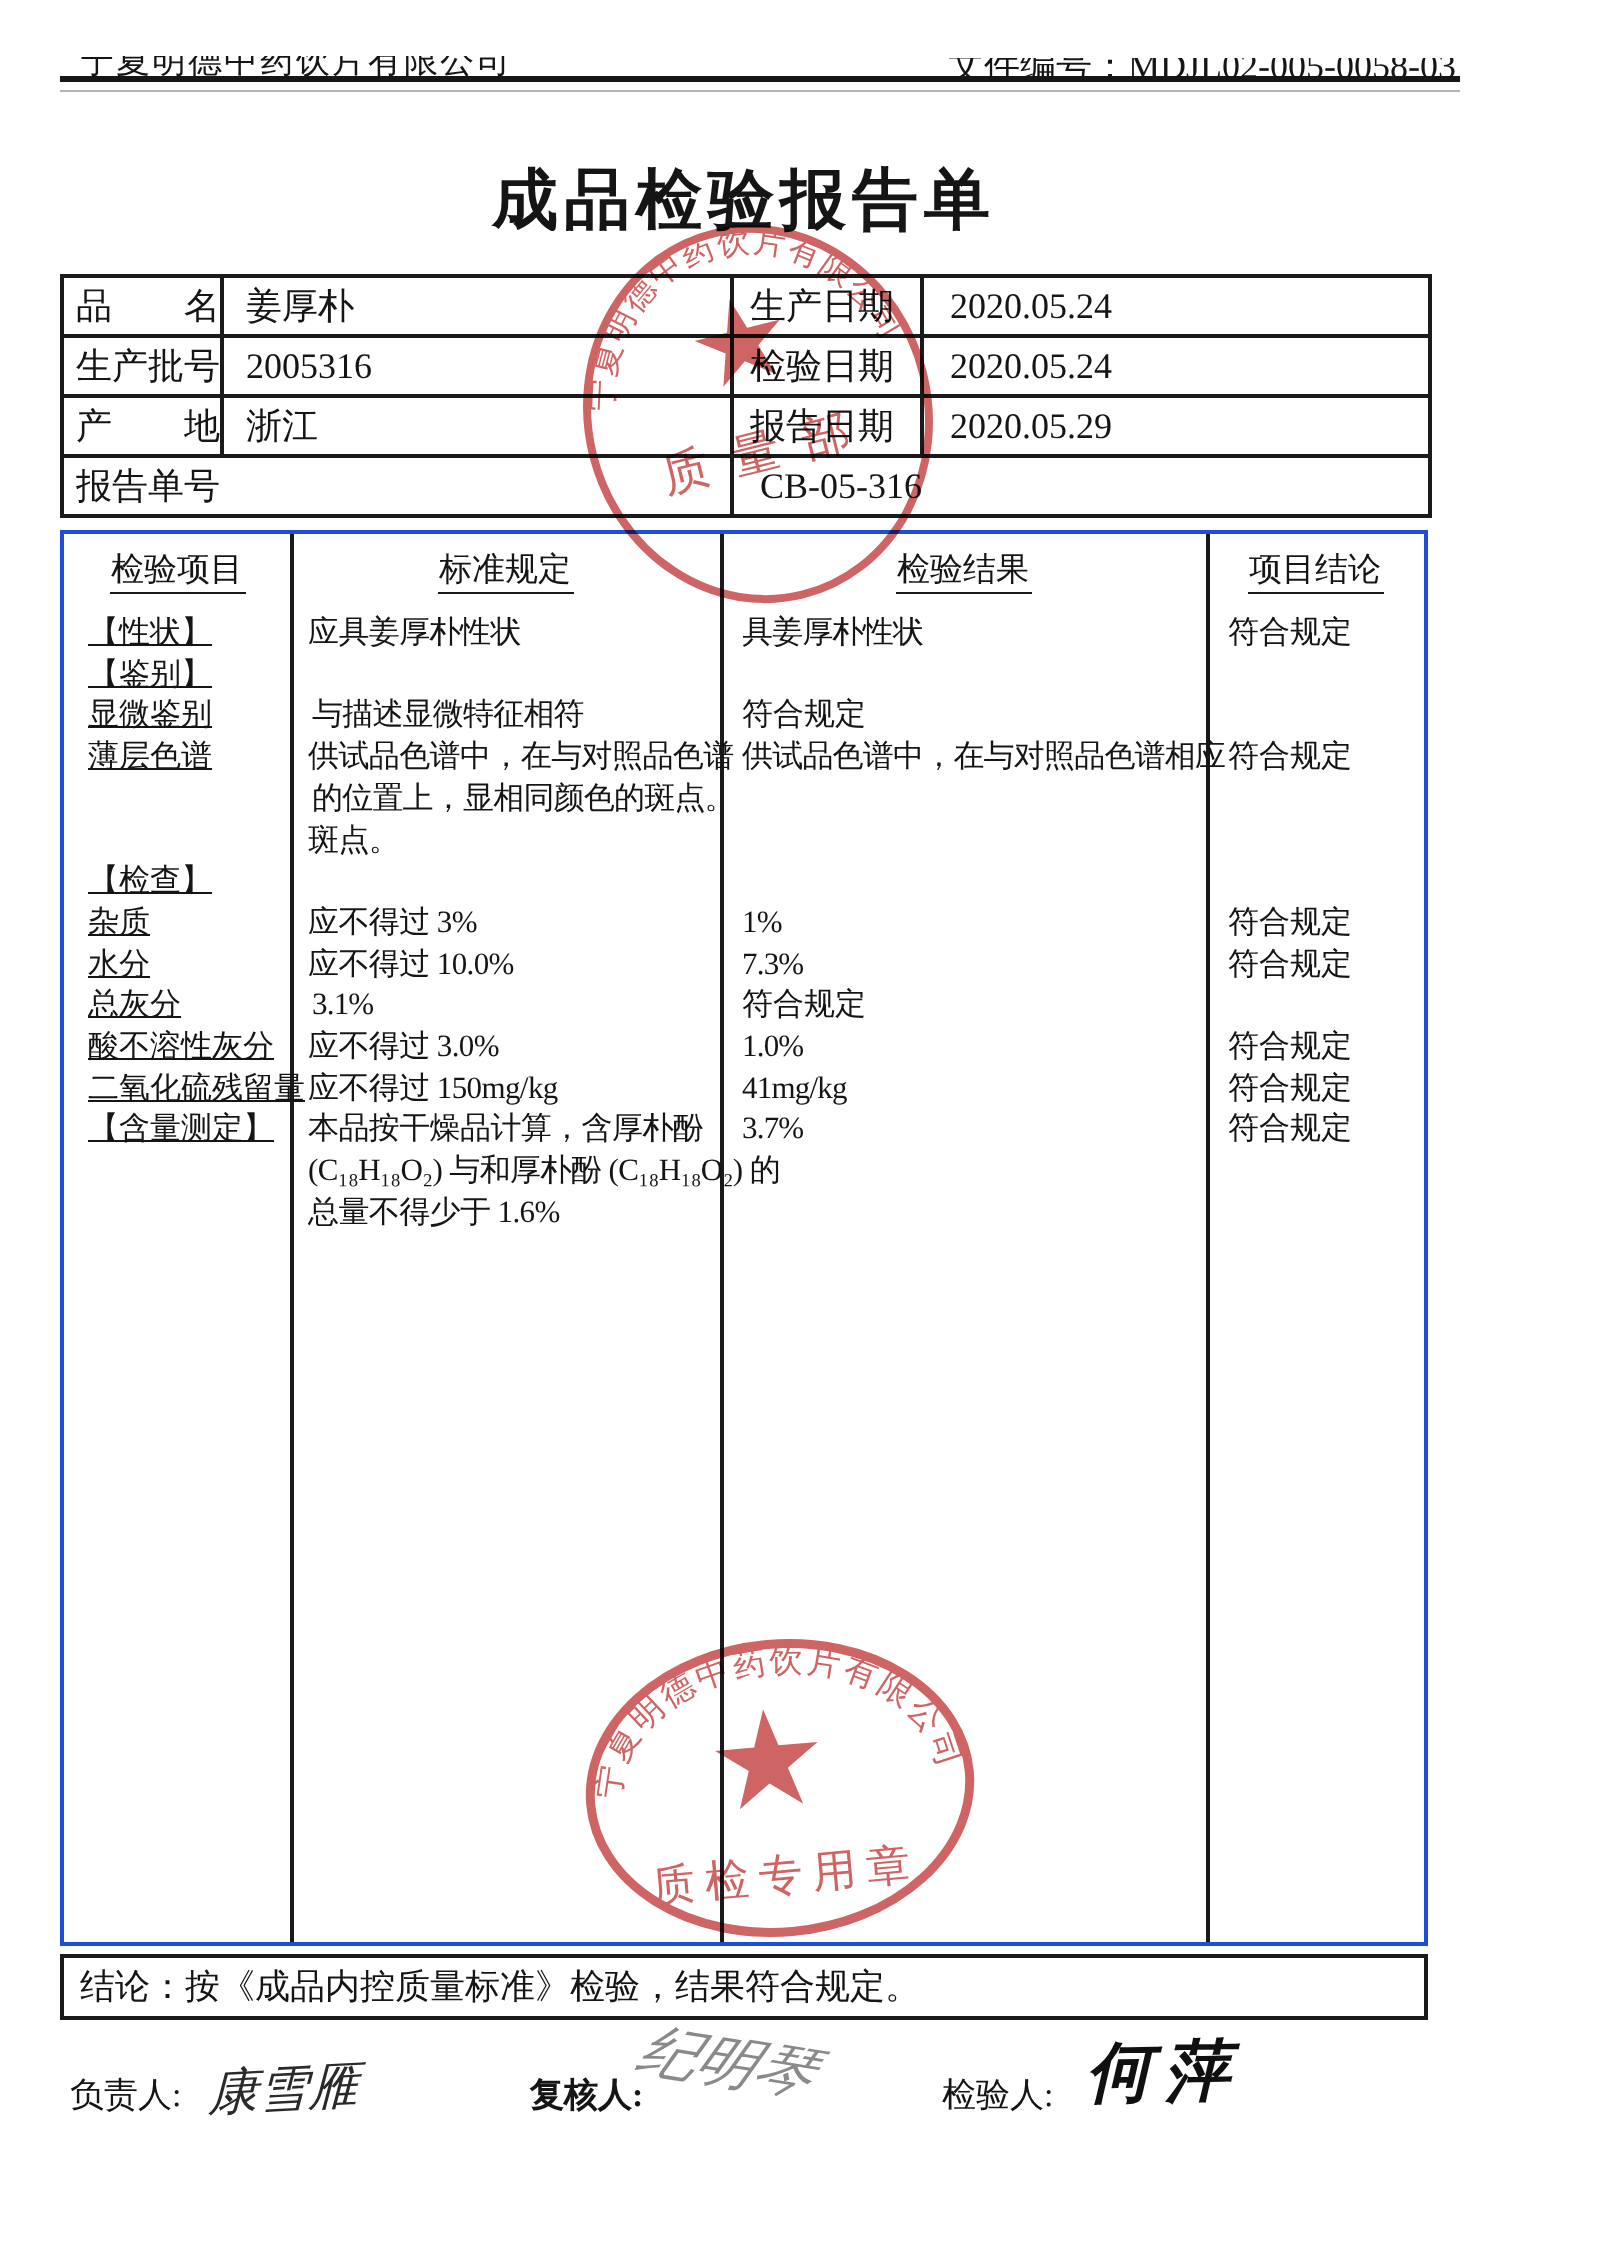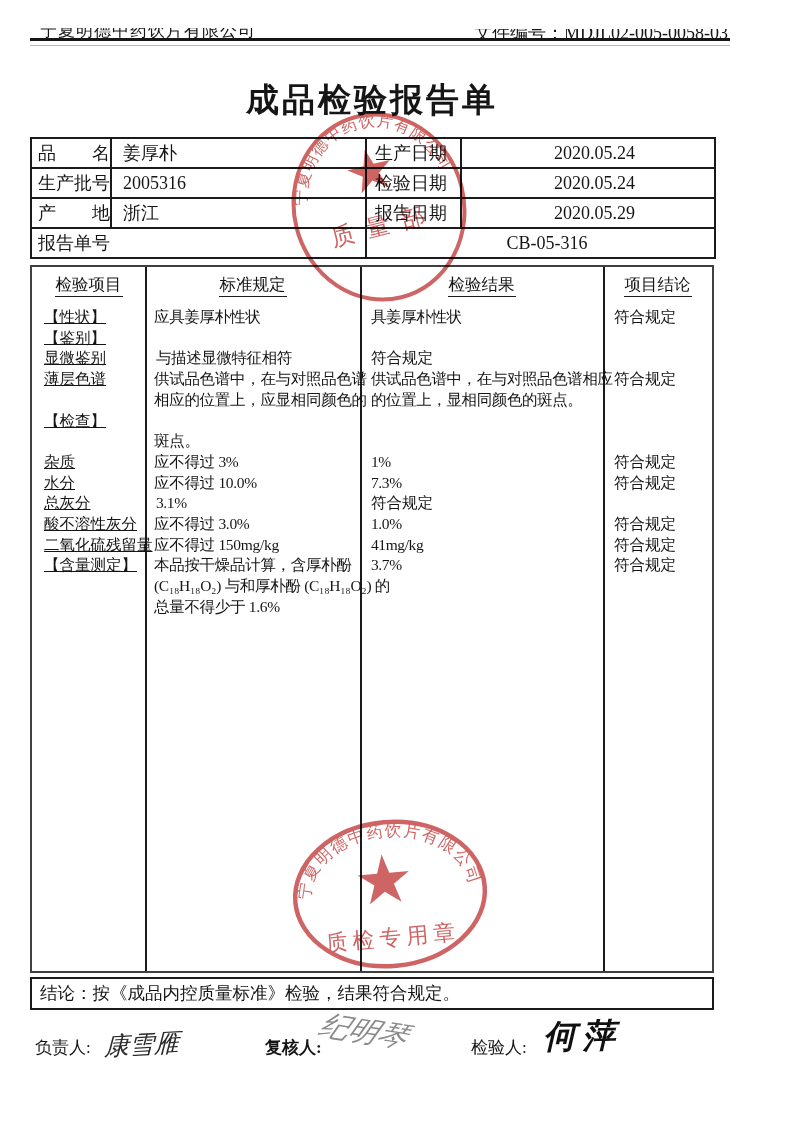--- a/index.html
+++ b/index.html
@@ -14,24 +14,24 @@
   .rule-thick{position:absolute;left:30px;top:38px;width:700px;height:3px;background:#161616;}
   .rule-thin{position:absolute;left:30px;top:45px;width:700px;height:1px;background:#b5b5b5;}
   
   .title{position:absolute;left:30px;top:78px;width:684px;margin:0;text-align:center;
          font-size:33px;font-weight:bold;letter-spacing:3px;}
   
   table.info{position:absolute;left:30px;top:137px;width:684px;border-collapse:collapse;table-layout:fixed;}
   table.info td{border:2px solid #1a1a1a;height:28px;font-size:18px;padding:0 0 0 6px;white-space:nowrap;overflow:visible;}
   table.info td.val{padding-left:11px;}
   table.info td.dlab{padding-left:8px;}
-  table.info td.dval{padding-left:13px;text-align:center;}
+  table.info td.dval{padding-left:13px;}
   
   .main-table{position:absolute;left:30px;top:265px;width:684px;height:708px;
-              border:2px solid #404040;box-sizing:border-box;}
+              border:2px solid #1d4ed8;box-sizing:border-box;}
   .vline{position:absolute;top:0;bottom:0;width:1.5px;background:#1a1a1a;}
   .v1{left:113px;} .v2{left:328px;} .v3{left:571px;}
   .mt-head{position:absolute;left:0;top:0;width:680px;height:36px;display:grid;
            grid-template-columns:113px 215px 243px 109px;align-items:center;}
   .mt-head div{text-align:center;font-size:16.5px;}
   .mt-head span{border-bottom:1.5px solid #1a1a1a;padding:0 1px 2px 1px;}
   .mt-body{position:absolute;left:0;top:40px;width:680px;}
   .mt-row{display:grid;grid-template-columns:113px 215px 243px 109px;line-height:20.7px;
           font-size:15.5px;white-space:nowrap;}
   .mt-row .c1{padding-left:12px;text-decoration:underline;}
@@ -130,33 +130,32 @@
           <div class="c4">符合规定</div>
         </div>
       <div class="mt-row">
           <div class="c1">薄层色谱</div>
           <div class="c2">供试品色谱中，在与对照品色谱</div>
           <div class="c3">供试品色谱中，在与对照品色谱相应</div>
           <div class="c4">符合规定</div>
         </div>
       <div class="mt-row">
           <div class="c1"></div>
-          <div class="c2">相应的位置上，应显相同颜色的</div>
           <div class="c3">的位置上，显相同颜色的斑点。</div>
+          <div class="c4"></div>
+        </div>
+      <div class="mt-row">
+          <div class="c1"></div>
+          <div class="c2">斑点。</div>
+          <div class="c3"></div>
           <div class="c4"></div>
         </div>
       <div class="mt-row">
           <div class="c1">【检查】</div>
           <div class="c2"></div>
-          <div class="c3"></div>
-          <div class="c4"></div>
-        </div>
-      <div class="mt-row">
-          <div class="c1"></div>
-          <div class="c2">斑点。</div>
           <div class="c3"></div>
           <div class="c4"></div>
         </div>
       <div class="mt-row">
           <div class="c1">杂质</div>
           <div class="c2">应不得过 3%</div>
           <div class="c3">1%</div>
           <div class="c4">符合规定</div>
         </div>
       <div class="mt-row">

